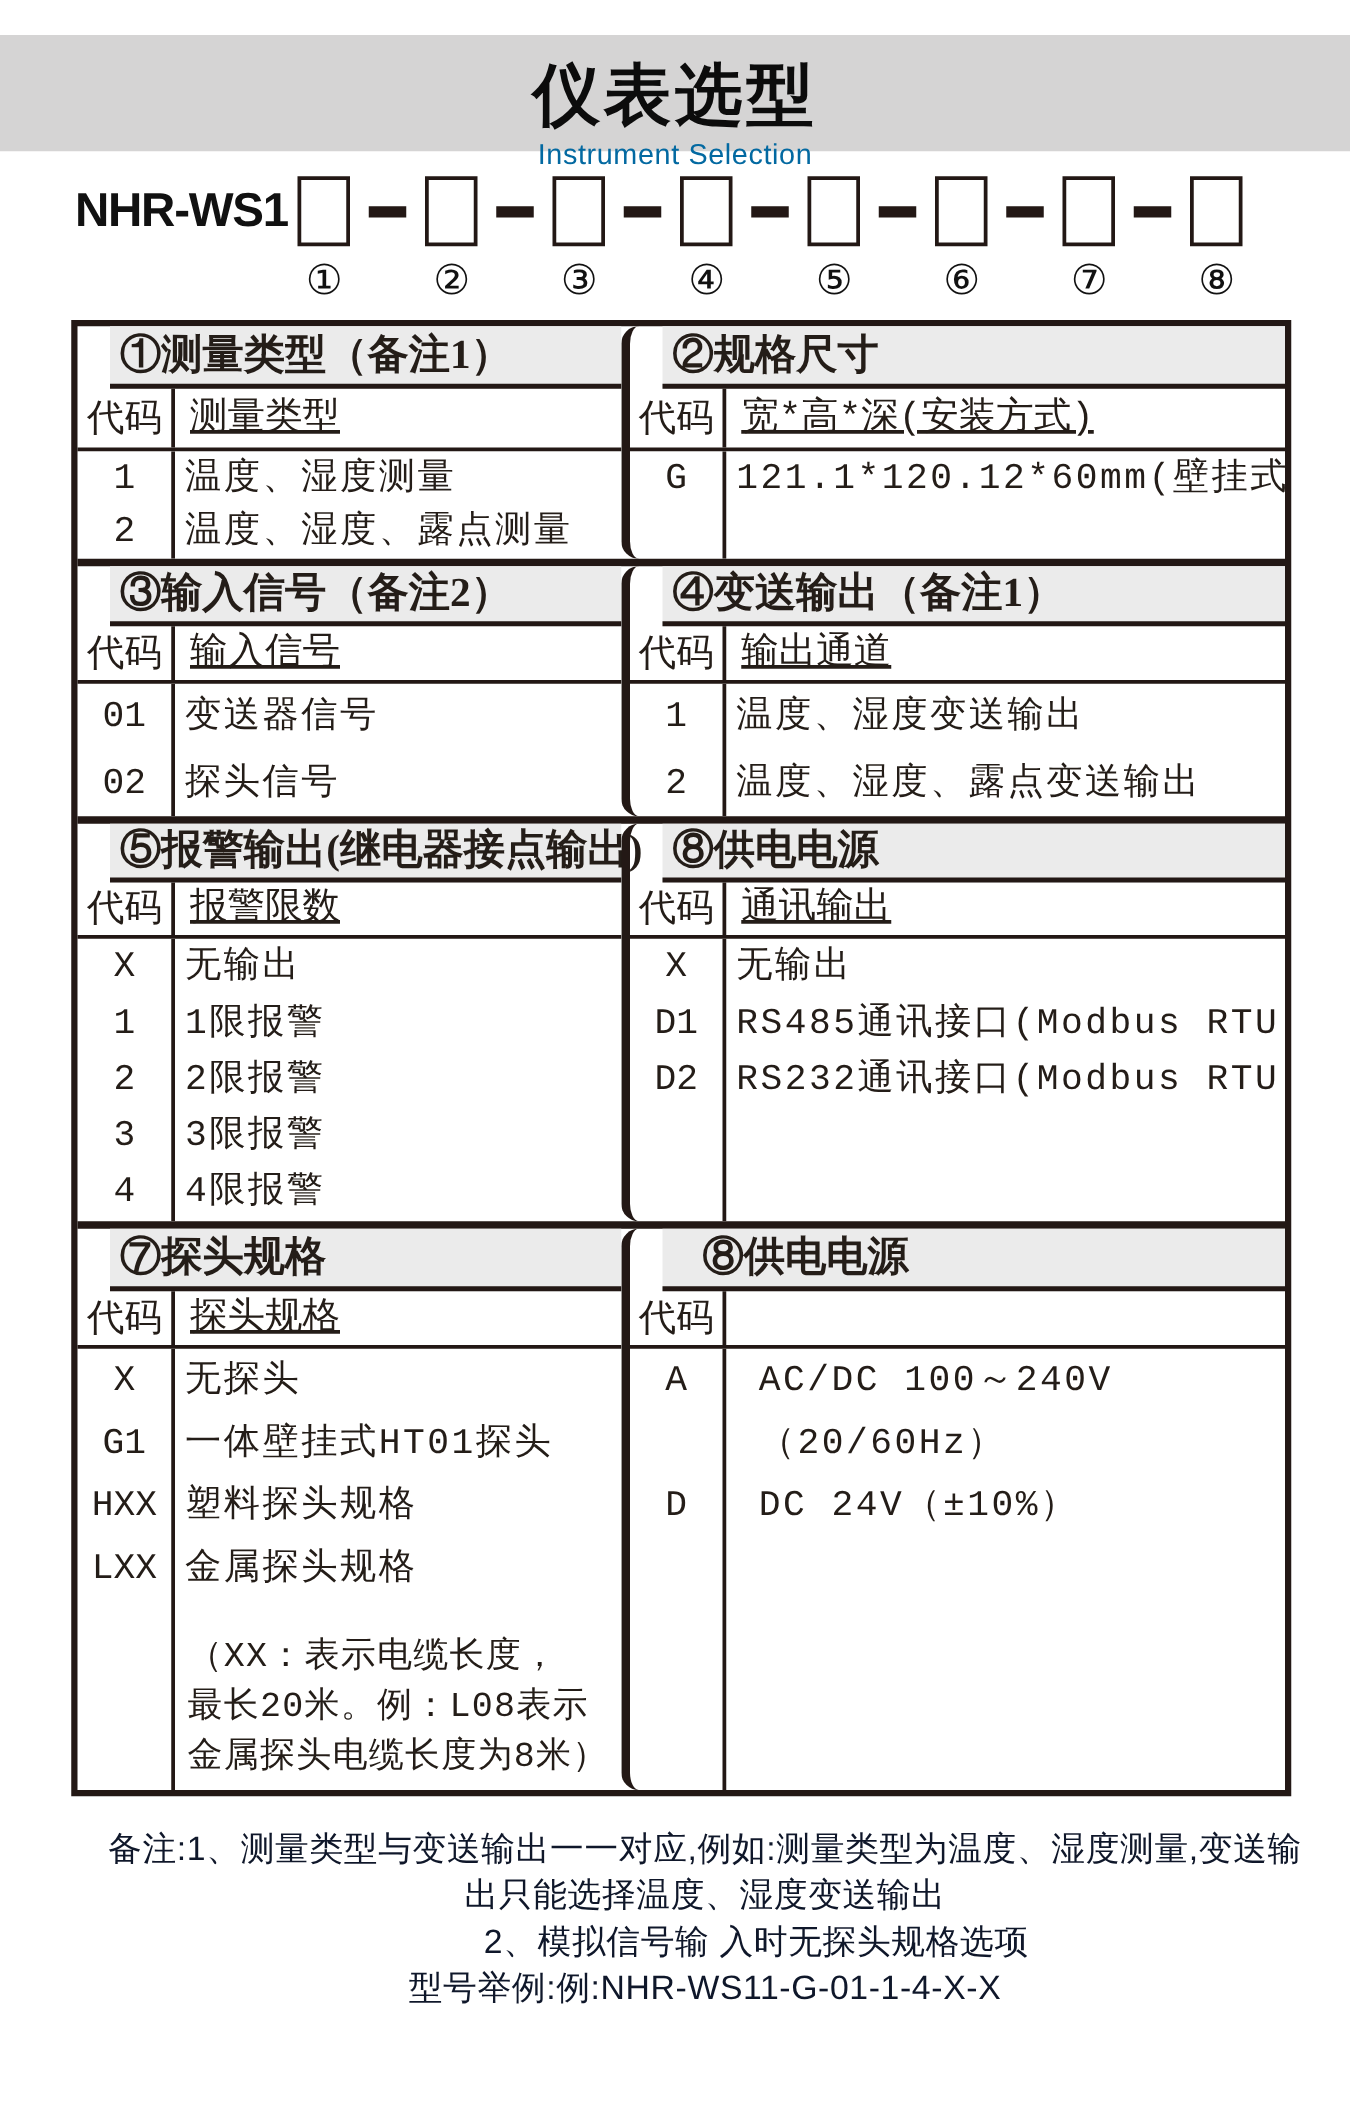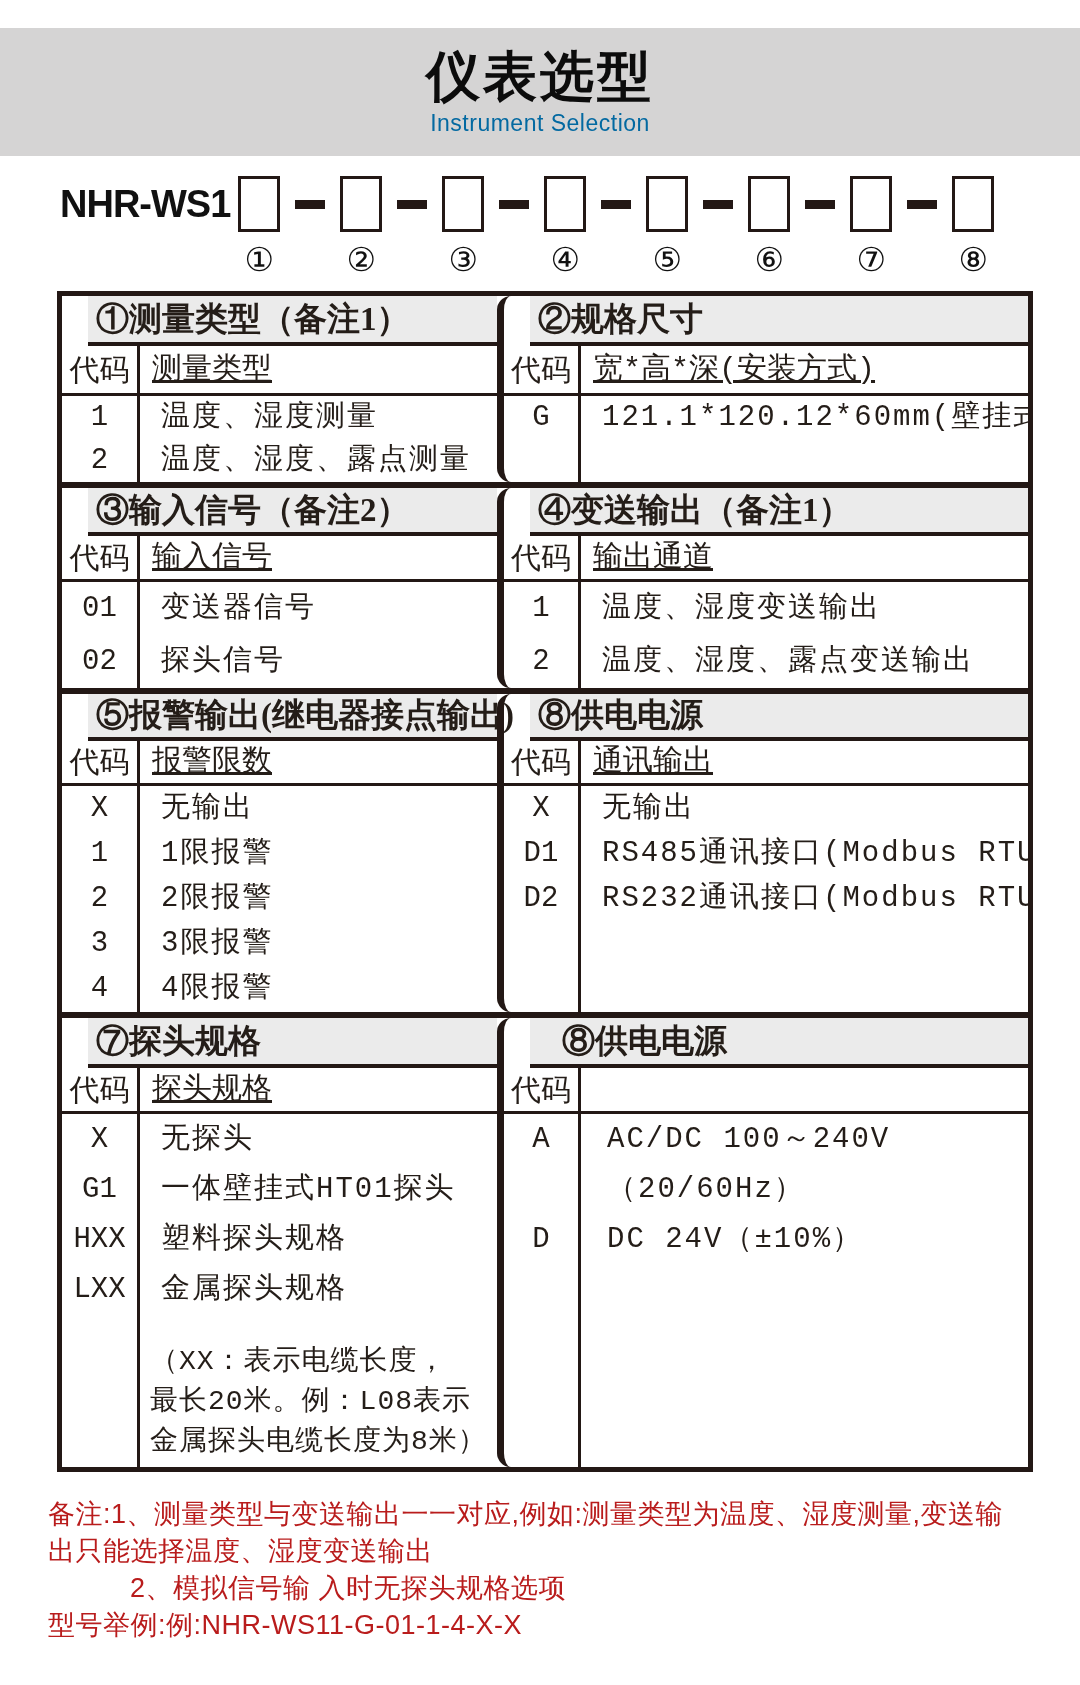--- a/index.html
+++ b/index.html
@@ -9,21 +9,21 @@
     --head-gray:#ebebeb;
     --serif:"Liberation Serif","DejaVu Serif",serif;
     --mix:"Liberation Mono","Liberation Serif",serif;
     --sans:"Liberation Sans","DejaVu Sans",sans-serif;
   }
   *{margin:0;padding:0;box-sizing:border-box;}
   html,body{background:#fff;}
   .page{position:relative;width:1080px;height:1685px;background:#fff;color:var(--text);overflow:hidden;}
 
   
-  .banner{margin-top:28px;height:128px;background:var(--banner);text-align:center;}
+  .banner{margin-top:28px;height:93px;background:var(--banner);text-align:center;}
   .banner .title{padding-top:20px;font:700 54px/1.05 var(--sans);color:#0c0c0c;letter-spacing:3px;}
   .banner .subtitle{margin-top:7px;font:400 23px/1 var(--sans);color:#0369a1;letter-spacing:0.5px;}
 
   
   .model-row{display:flex;align-items:flex-start;padding-left:60px;margin-top:20px;}
   .model-prefix{font:700 38px/56px var(--sans);letter-spacing:-1px;color:#111;margin-right:8px;white-space:nowrap;}
   .boxgroup{display:flex;align-items:flex-start;}
   .boxgroup .dash{display:block;width:30px;height:9px;background:var(--ink);margin:24px 15px 0 15px;}
   .boxgroup:first-of-type .dash{display:none;}
   .boxcol{display:flex;flex-direction:column;align-items:center;}
@@ -45,36 +45,36 @@
     font:400 30px/1 var(--serif);white-space:nowrap;}
   .desc-hd{flex:1;display:flex;align-items:center;padding-left:12px;
     font:400 30px/1 var(--mix);white-space:nowrap;min-width:0;text-decoration:underline;}
   .sec-body{display:flex;overflow:hidden;}
   .code-col{display:flex;flex-direction:column;border-right:3px solid var(--ink);}
   .left .code-col,.left .code-hd{width:78px;}
   .right .code-col,.right .code-hd{width:77px;}
   .desc-col{flex:1;min-width:0;}
   .tcell{display:flex;align-items:center;font:400 29px/1 var(--mix);white-space:nowrap;}
   .code-col .tcell{justify-content:center;}
-  .desc-col .tcell{padding-left:21px;letter-spacing:2px;}
+  .desc-col .tcell{padding-left:8px;letter-spacing:2px;}
 
   
   .band1 .sec-title{height:50px}.band1 .sec-head{height:50px}.band1 .sec-body{height:86px}.band1 .tcell{height:43px}
   .band2 .sec-title{height:48px}.band2 .sec-head{height:46px}.band2 .sec-body{height:106px}.band2 .tcell{height:53px}
   .band3 .sec-title{height:47px}.band3 .sec-head{height:45px}.band3 .sec-body{height:226px}.band3 .tcell{height:45px}
   .band4 .sec-title{height:50px}.band4 .sec-head{height:46px}.band4 .sec-body{height:353px}.band4 .tcell{height:50px}
   .band4 .right .sec-title{padding-left:32px;}
   .band4 .right .desc-col .tcell{padding-left:26px;}
 
   .probe-note{margin-top:28px;padding-left:10px;}
   .probe-note .note-ln{font:400 28px/40px var(--mix);letter-spacing:1px;white-space:nowrap;color:var(--text);}
 
   
   .notes{margin:24px 0 0 48px;}
-  .notes .note-line{font:400 27px/37px var(--sans);color:#b91c1c;letter-spacing:0.5px;white-space:nowrap;}
+  .notes .note-line{font:400 27px/37px var(--sans);color:#0f172a;letter-spacing:0.5px;white-space:nowrap;text-align:center;}
   .notes .note-line:nth-child(3){padding-left:82px;}
 </style>
 </head>
 <body>
 
 <div class="page">
 
   <header class="banner">
     <div class="title">仪表选型</div>
     <div class="subtitle">Instrument Selection</div>

